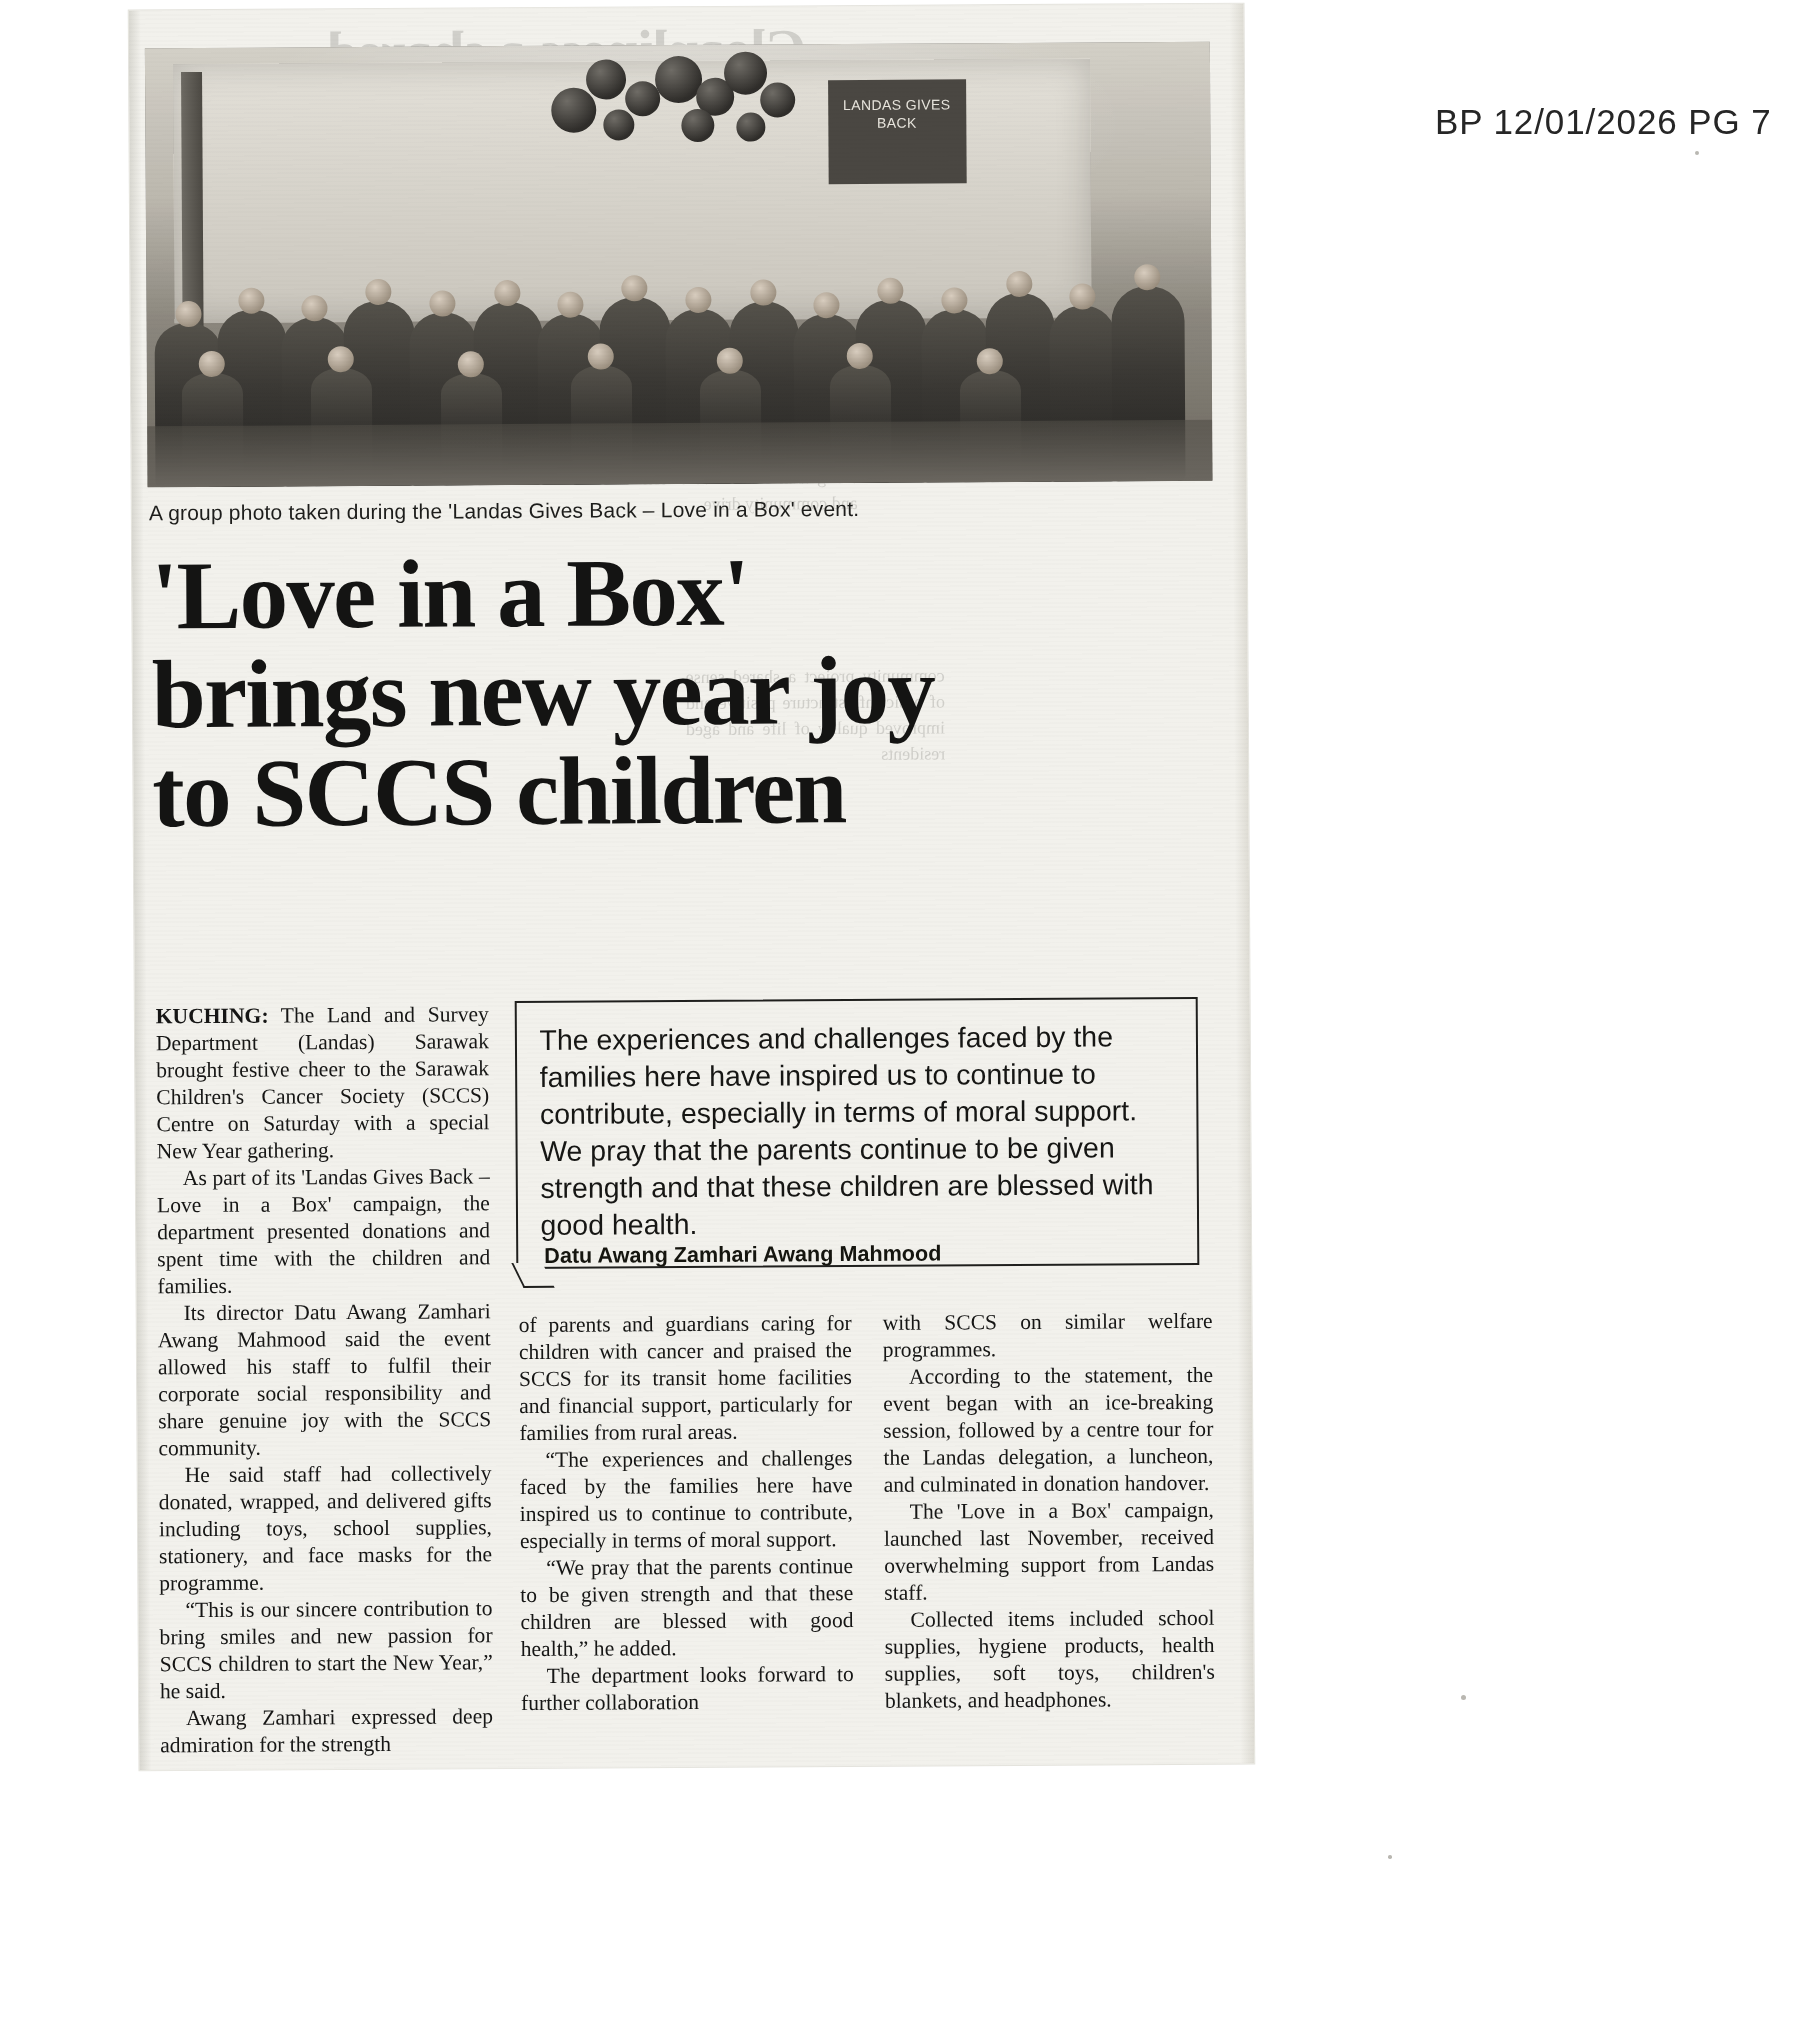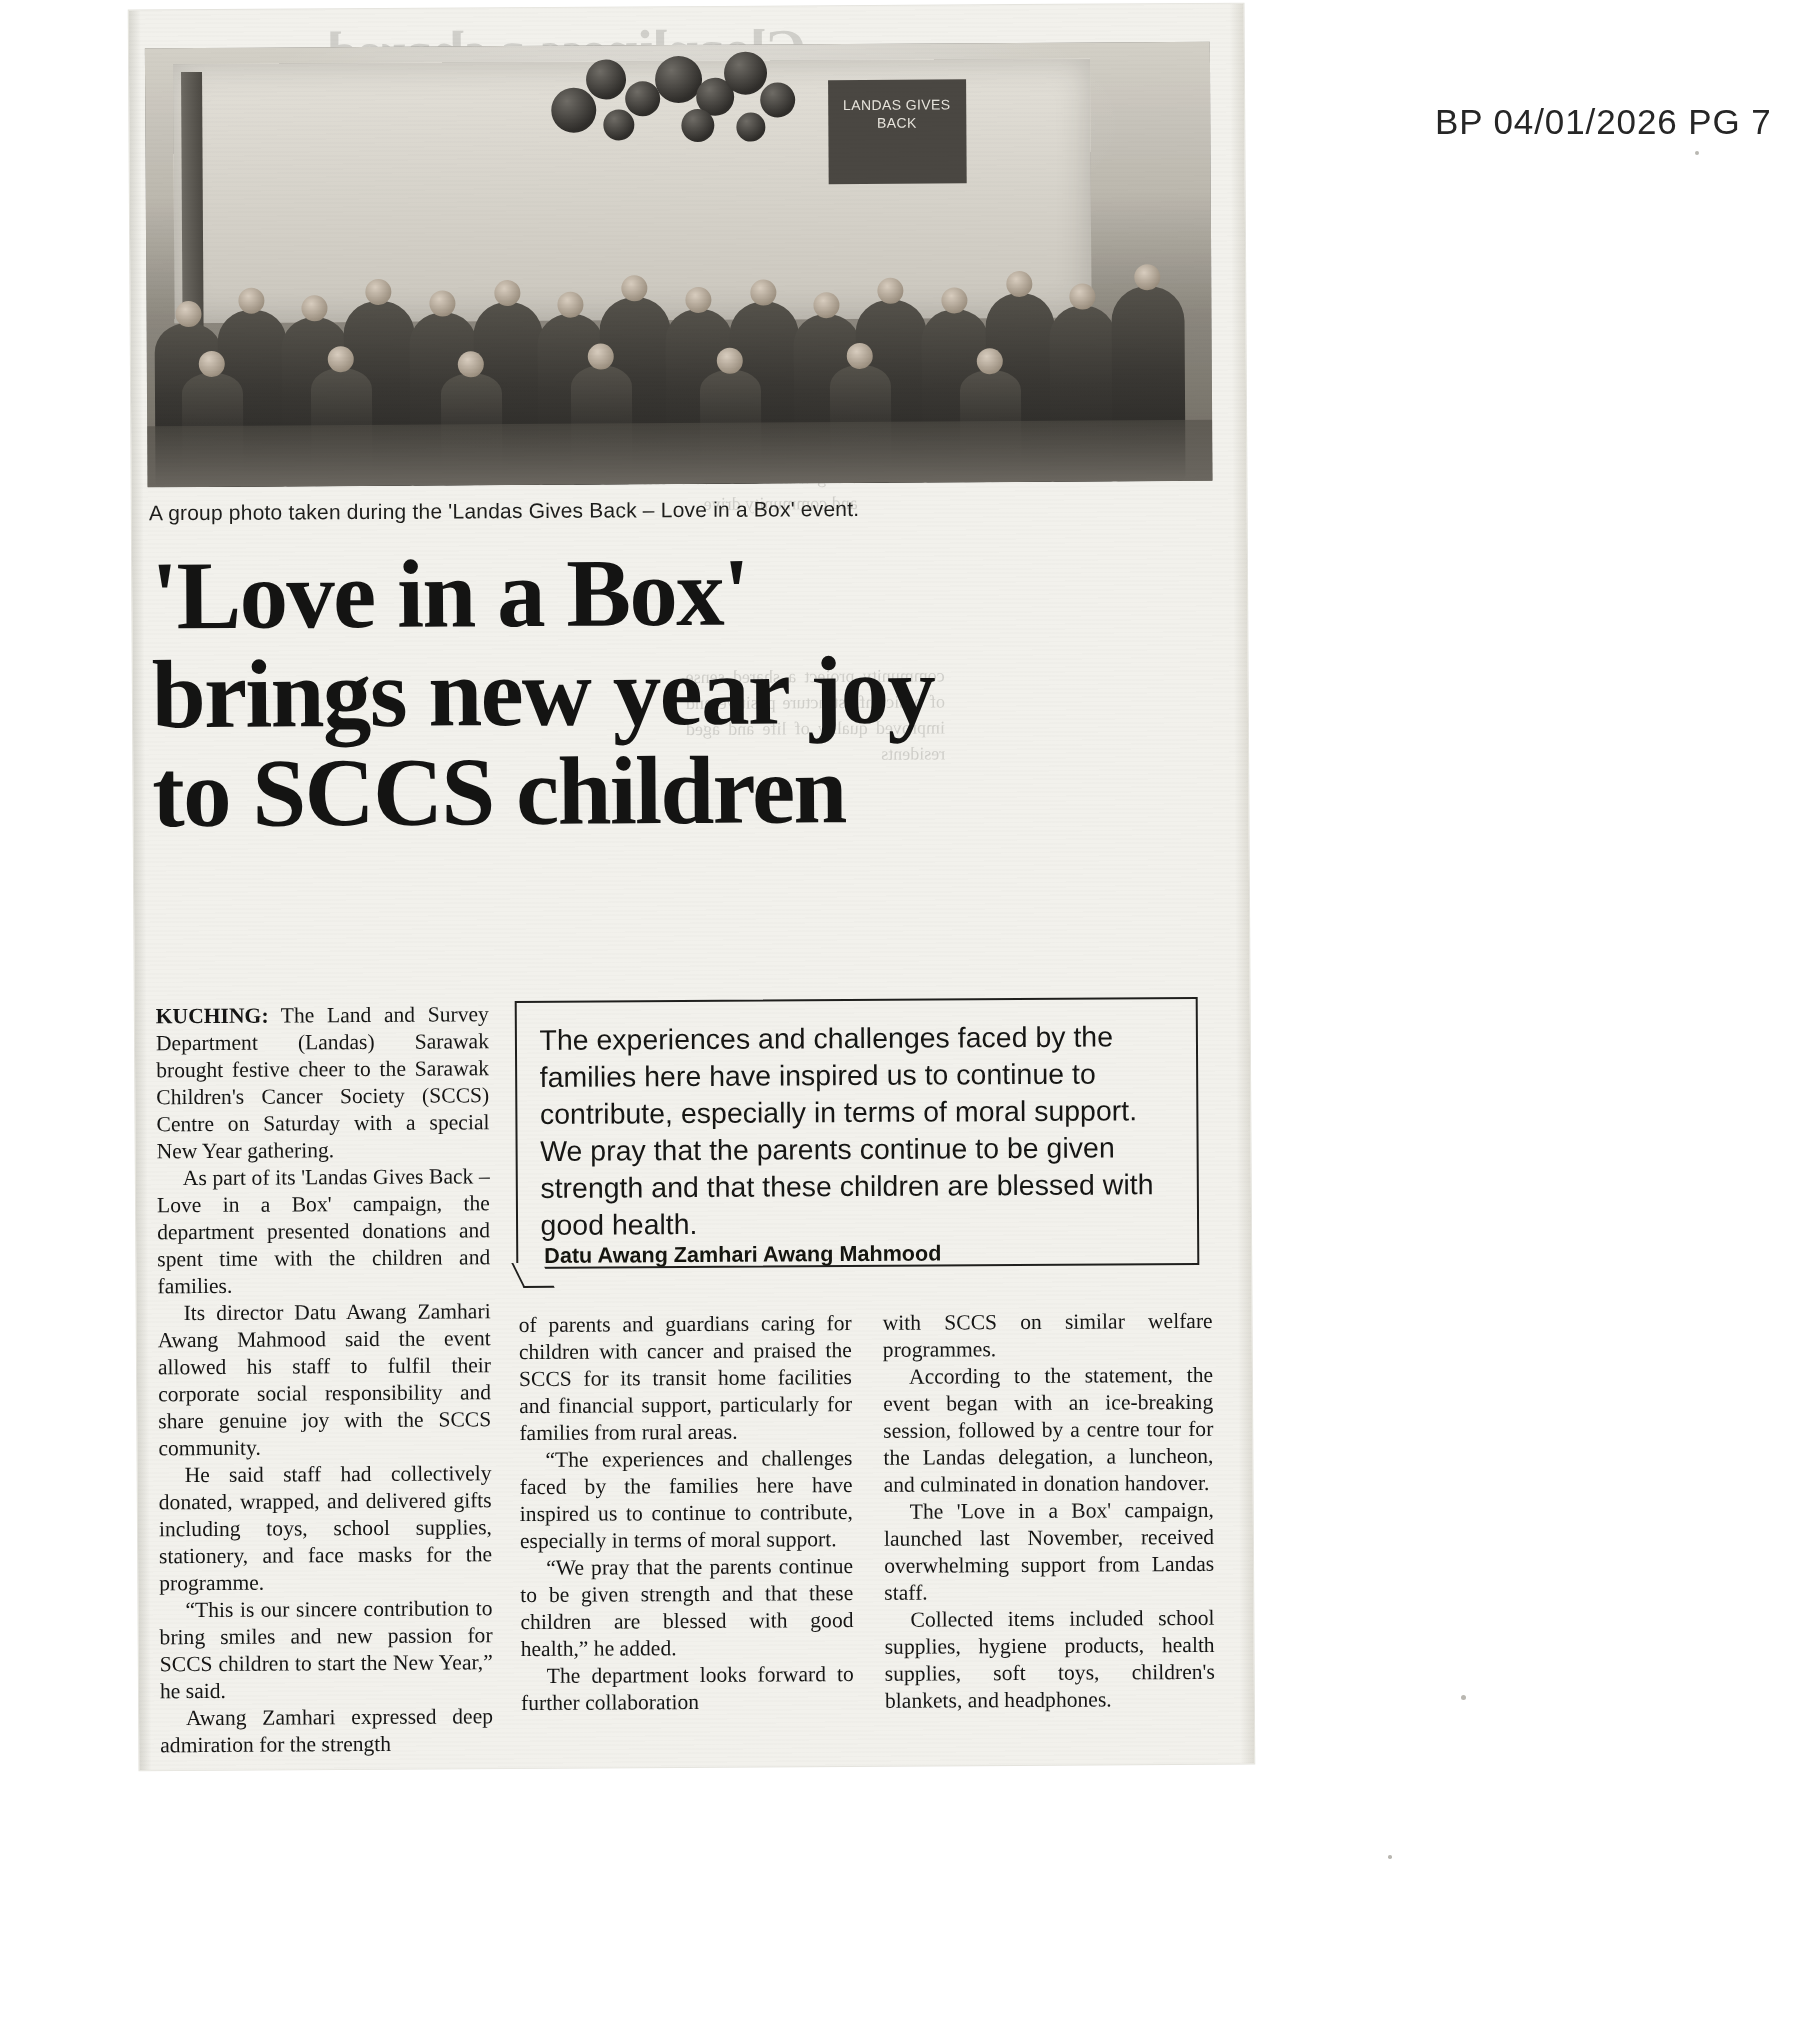--- a/index.html
+++ b/index.html
@@ -237,21 +237,21 @@
     font-size: 21.6px;
     color: #15150f;
   }
 
   
   .speck { position:absolute; background:#b9b7b1; border-radius:50%; }
 </style>
 </head>
 <body>
 
-<div class="ref-stamp">BP 04/01/2026 PG 7</div>
+<div class="ref-stamp">BP 12/01/2026 PG 7</div>
 
 <div class="clipping">
   <div class="paper-edge-l"></div>
   <div class="paper-edge-r"></div>
 
   <div class="ghost ghost-title">Cleanliness a shared</div>
   <div class="ghost ghost-title2">back better</div>
   <div class="ghost ghost-col" style="left:510px; top:432px;">effort and rural responsibility along with continuous efforts and community drive</div>
   <div class="ghost ghost-col" style="left:553px; top:657px; width:259px;">community project a shared sense of basic infrastructure positive and improved quality of life and aged residents</div>
 

